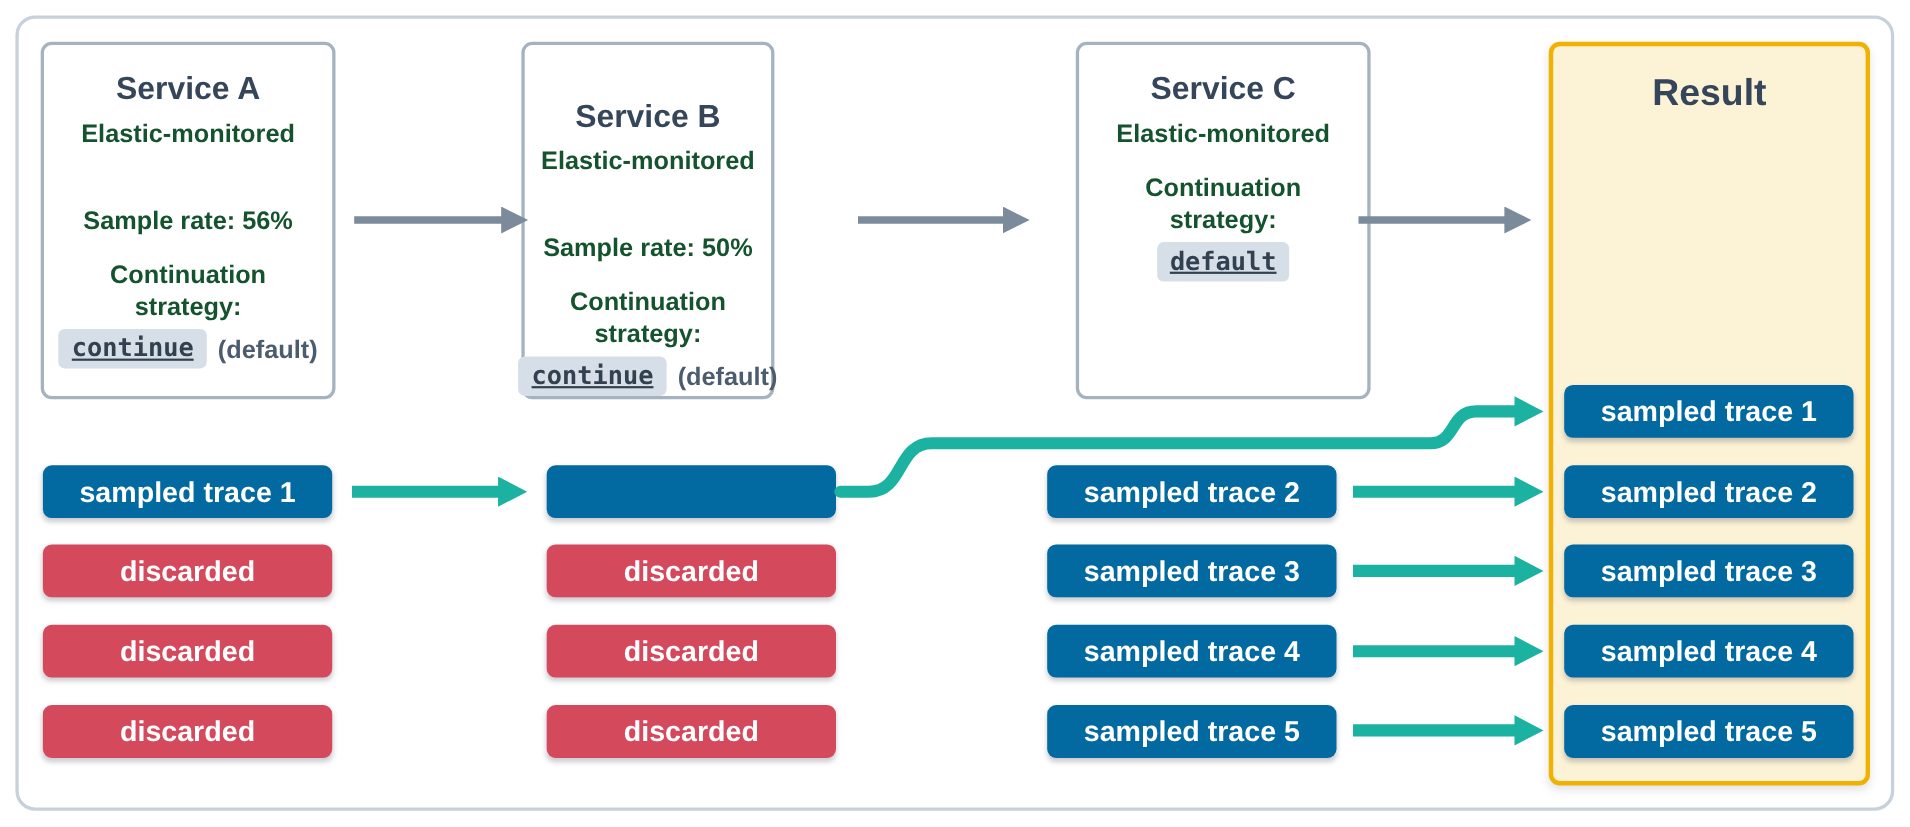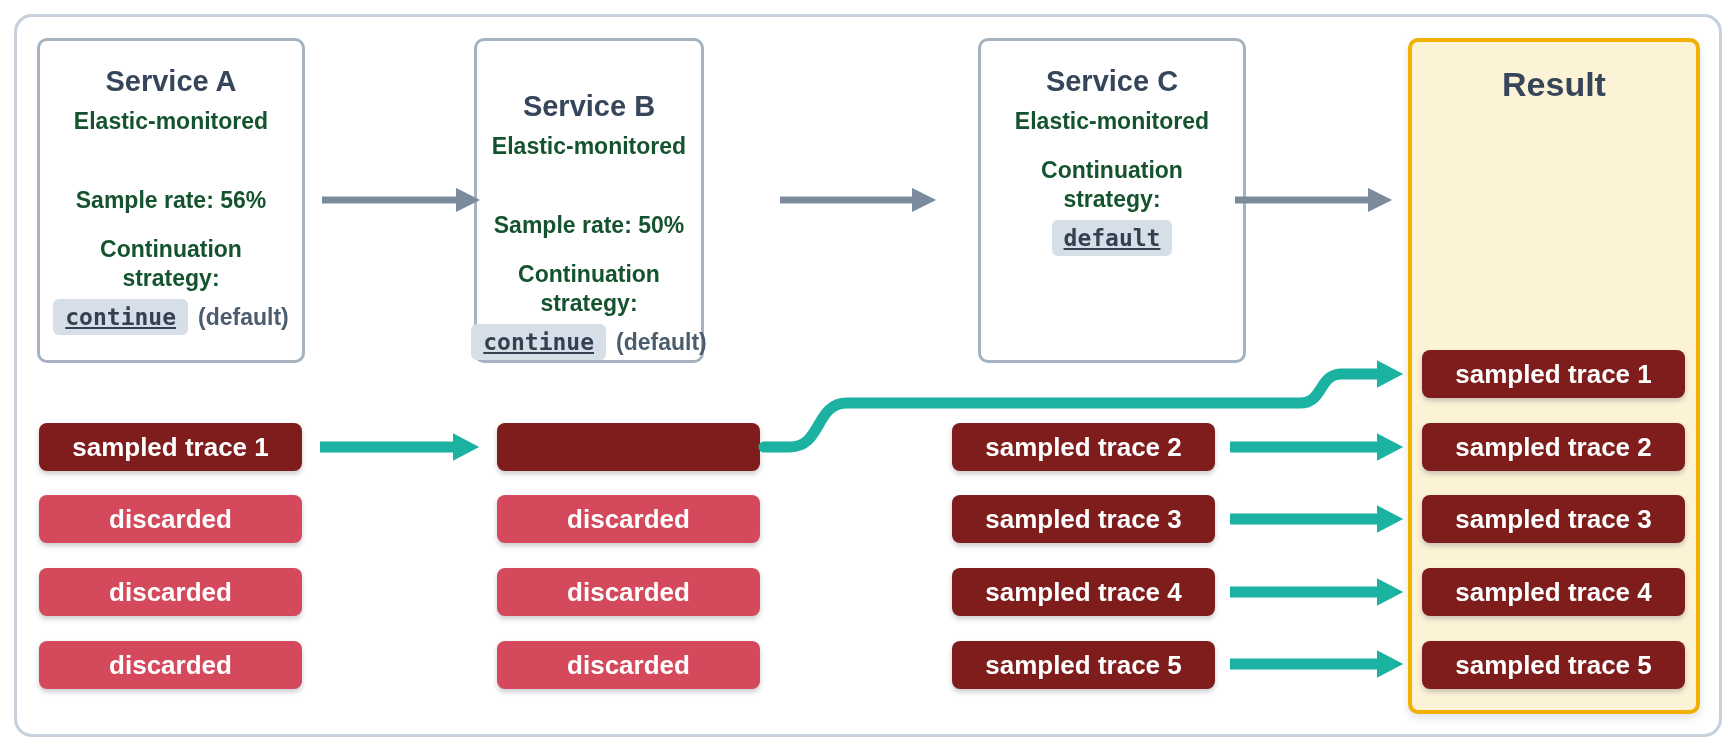--- a/index.html
+++ b/index.html
@@ -23,21 +23,21 @@
     color:#32404f;background:#d6dee8;border-radius:6px;padding:3px 12px;line-height:30px;text-decoration:underline;}
   .note{font-size:23px;font-weight:700;color:#4c5c6f;}
   .note:empty{display:none;}
   .result-box{position:absolute;left:1408px;top:38px;width:292px;height:676px;background:#fcf3d7;
     border:4px solid #f0b100;border-radius:10px;box-sizing:border-box;text-align:center;padding-top:24px;
     box-shadow:0 4px 8px rgba(60,60,80,.15);}
   .result-title{font-size:34px;font-weight:700;color:#36465a;line-height:36px;}
   .chip{position:absolute;width:263px;height:48px;border-radius:8px;display:flex;align-items:center;
     justify-content:center;color:#ffffff;font-size:26px;font-weight:700;
     box-shadow:0 3px 5px rgba(50,50,70,.25);box-sizing:border-box;}
-  .chip.sampled{background:#7f1d1d;}
+  .chip.sampled{background:#0369a1;}
   .chip.discarded{background:#d4495c;}
   .col-a{left:39px;} .col-b{left:497px;} .col-c{left:952px;} .col-r{left:1422px;}
   .row-0{top:350px;} .row-1{top:423px;} .row-2{top:495px;} .row-3{top:568px;} .row-4{top:641px;}
   svg.overlay{position:absolute;left:0;top:0;width:1736px;height:752px;pointer-events:none;}
 </style>
 </head>
 <body>
 
 <div class="canvas">
 

